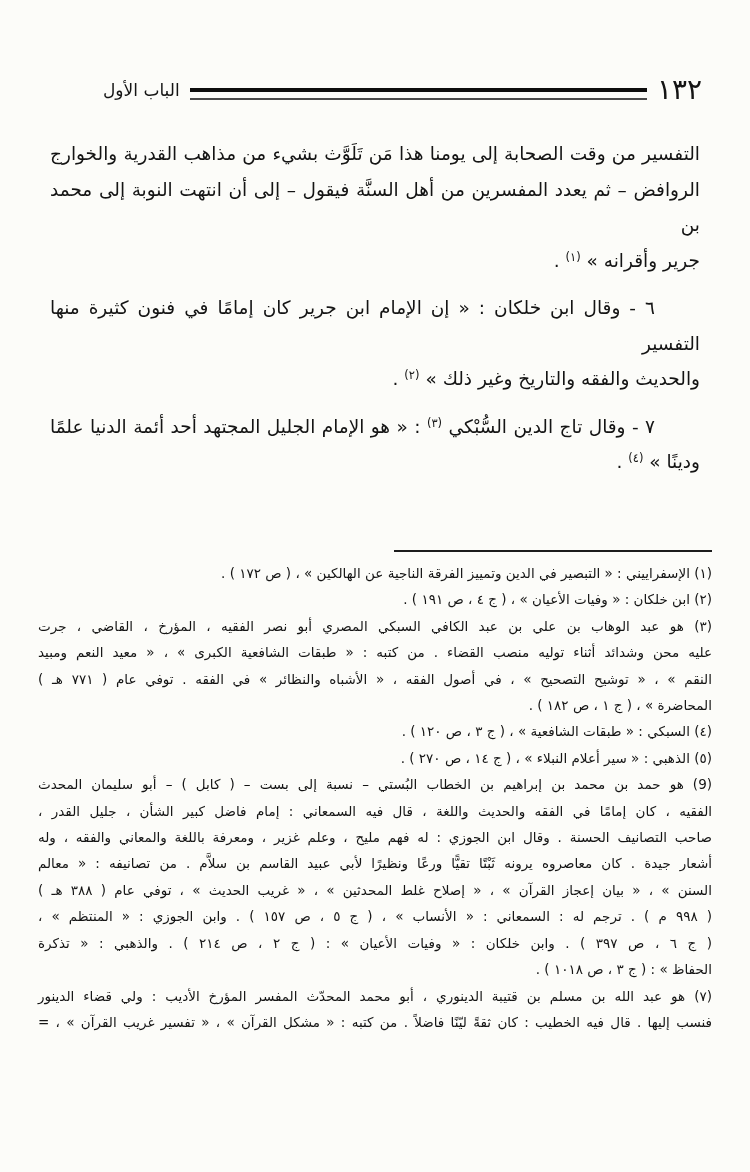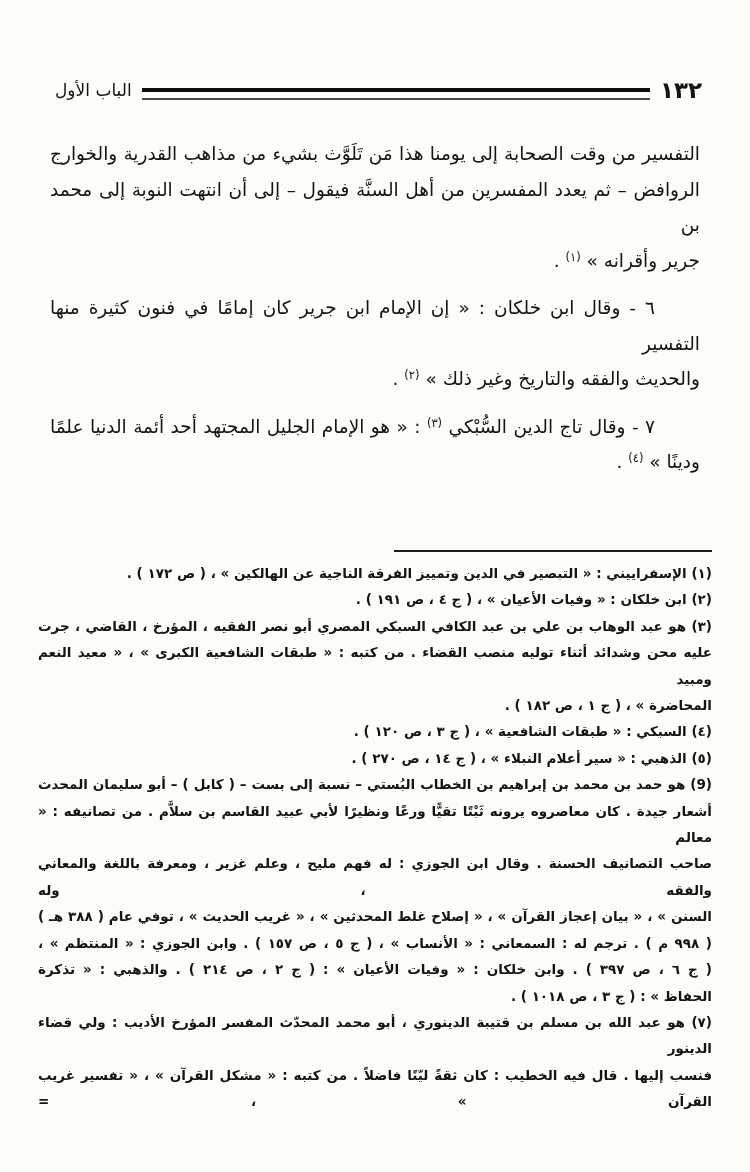--- a/index.html
+++ b/index.html
@@ -13,34 +13,35 @@
     overflow:hidden;
   }
   
   .hdr{
     position:absolute;
     top:74px;right:48px;left:55px;
     display:flex;align-items:center;gap:10px;
     height:32px;
   }
   .pagenum{
-    font-weight:bold;font-size:23px;line-height:1;
+    font-weight:normal;font-size:28px;line-height:1;
     letter-spacing:2px;
     white-space:nowrap;
   }
   .hrule{
     flex:1 1 auto;
     height:6px;
     border-top:4px solid #0d0d0d;
     border-bottom:2px solid #4a4a4a;
     margin-top:8px;
   }
   .chapter{
     font-size:17px;line-height:1;
     white-space:nowrap;
+    margin-left:48px;
   }
   
   .bodytext{
     position:absolute;
     top:124px;right:38px;left:38px;
     font-size:18.5px;
     line-height:35.5px;
     text-align:right;
   }
   .para{margin:12px;padding:0;}
@@ -60,21 +61,21 @@
     width:318px;height:0;
     border-top:2px solid #1c1c1c;
   }
   .footnotes{
     position:absolute;
     top:560px;right:38px;left:38px;
     font-size:13.5px;
     line-height:26.4px;
     text-align:right;
   }
-  .fline{white-space:nowrap;font-weight:bold;}
+  .fline{white-space:nowrap;}
   .fline.full{white-space:normal;text-align:justify;text-align-last:justify;}
 </style>
 </head>
 <body>
 
 <div class="page">
 
   <header class="hdr">
     <span class="pagenum">١٣٢</span>
     <span class="hrule"></span>
@@ -102,32 +103,34 @@
   <section class="footnotes">
     <div class="footnote">
       <div class="fline">(١) الإسفراييني : « التبصير في الدين وتمييز الفرقة الناجية عن الهالكين » ، ( ص ١٧٢ ) .</div>
     </div>
     <div class="footnote">
       <div class="fline">(٢) ابن خلكان : « وفيات الأعيان » ، ( ج ٤ ، ص ١٩١ ) .</div>
     </div>
     <div class="footnote">
       <div class="fline full">(٣) هو عبد الوهاب بن علي بن عبد الكافي السبكي المصري أبو نصر الفقيه ، المؤرخ ، القاضي ، جرت</div>
       <div class="fline full">عليه محن وشدائد أثناء توليه منصب القضاء . من كتبه : « طبقات الشافعية الكبرى » ، « معيد النعم ومبيد</div>
+      <div class="fline full">النقم » ، « توشيح التصحيح » ، في أصول الفقه ، « الأشباه والنظائر » في الفقه . توفي عام ( ٧٧١ هـ )</div>
       <div class="fline">المحاضرة » ، ( ج ١ ، ص ١٨٢ ) .</div>
     </div>
     <div class="footnote">
       <div class="fline">(٤) السبكي : « طبقات الشافعية » ، ( ج ٣ ، ص ١٢٠ ) .</div>
     </div>
     <div class="footnote">
       <div class="fline">(٥) الذهبي : « سير أعلام النبلاء » ، ( ج ١٤ ، ص ٢٧٠ ) .</div>
     </div>
     <div class="footnote">
       <div class="fline full">(9) هو حمد بن محمد بن إبراهيم بن الخطاب البُستي – نسبة إلى بست – ( كابل ) – أبو سليمان المحدث</div>
+      <div class="fline full">الفقيه ، كان إمامًا في الفقه والحديث واللغة ، قال فيه السمعاني : إمام فاضل كبير الشأن ، جليل القدر ،</div>
+      <div class="fline full">صاحب التصانيف الحسنة . وقال ابن الجوزي : له فهم مليح ، وعلم غزير ، ومعرفة باللغة والمعاني والفقه ، وله</div>
       <div class="fline full">أشعار جيدة . كان معاصروه يرونه ثَبْتًا تقيًّا ورعًا ونظيرًا لأبي عبيد القاسم بن سلاَّم . من تصانيفه : « معالم</div>
-      <div class="fline full">صاحب التصانيف الحسنة . وقال ابن الجوزي : له فهم مليح ، وعلم غزير ، ومعرفة باللغة والمعاني والفقه ، وله</div>
       <div class="fline full">السنن » ، « بيان إعجاز القرآن » ، « إصلاح غلط المحدثين » ، « غريب الحديث » ، توفي عام ( ٣٨٨ هـ )</div>
       <div class="fline full">( ٩٩٨ م ) . ترجم له : السمعاني : « الأنساب » ، ( ج ٥ ، ص ١٥٧ ) . وابن الجوزي : « المنتظم » ،</div>
       <div class="fline full">( ج ٦ ، ص ٣٩٧ ) . وابن خلكان : « وفيات الأعيان » : ( ج ٢ ، ص ٢١٤ ) . والذهبي : « تذكرة</div>
       <div class="fline">الحفاظ » : ( ج ٣ ، ص ١٠١٨ ) .</div>
     </div>
     <div class="footnote">
       <div class="fline full">(٧) هو عبد الله بن مسلم بن قتيبة الدينوري ، أبو محمد المحدّث المفسر المؤرخ الأديب : ولي قضاء الدينور</div>
       <div class="fline full">فنسب إليها . قال فيه الخطيب : كان ثقةً ليّنًا فاضلاً . من كتبه : « مشكل القرآن » ، « تفسير غريب القرآن » ، =</div>
     </div>
   </section>

